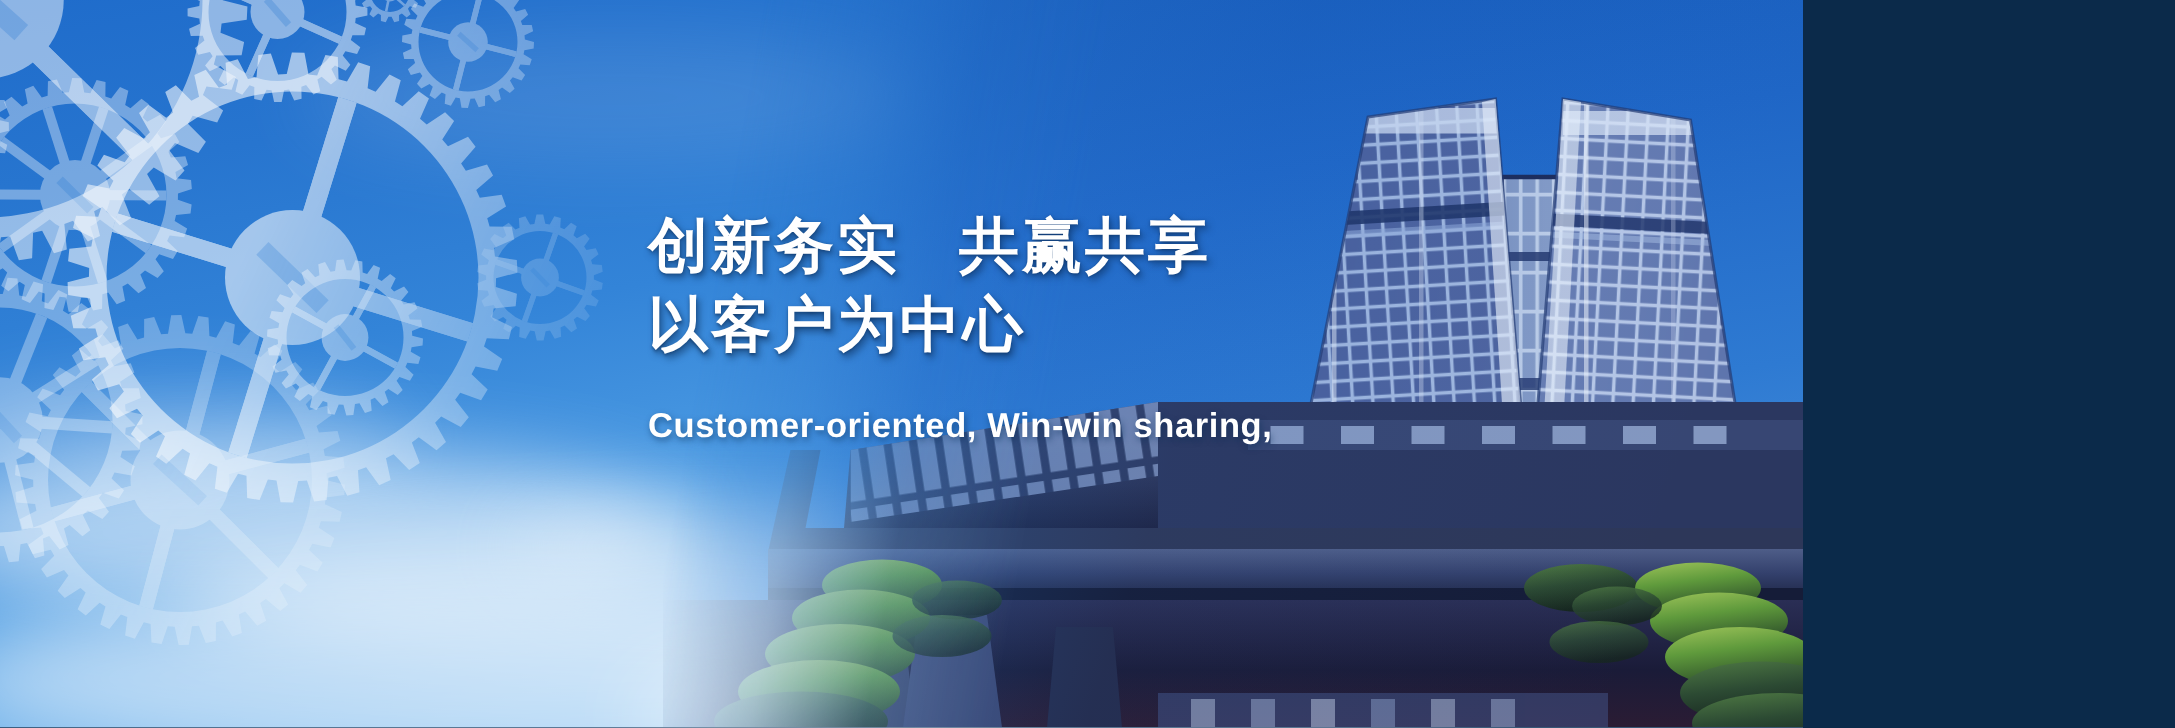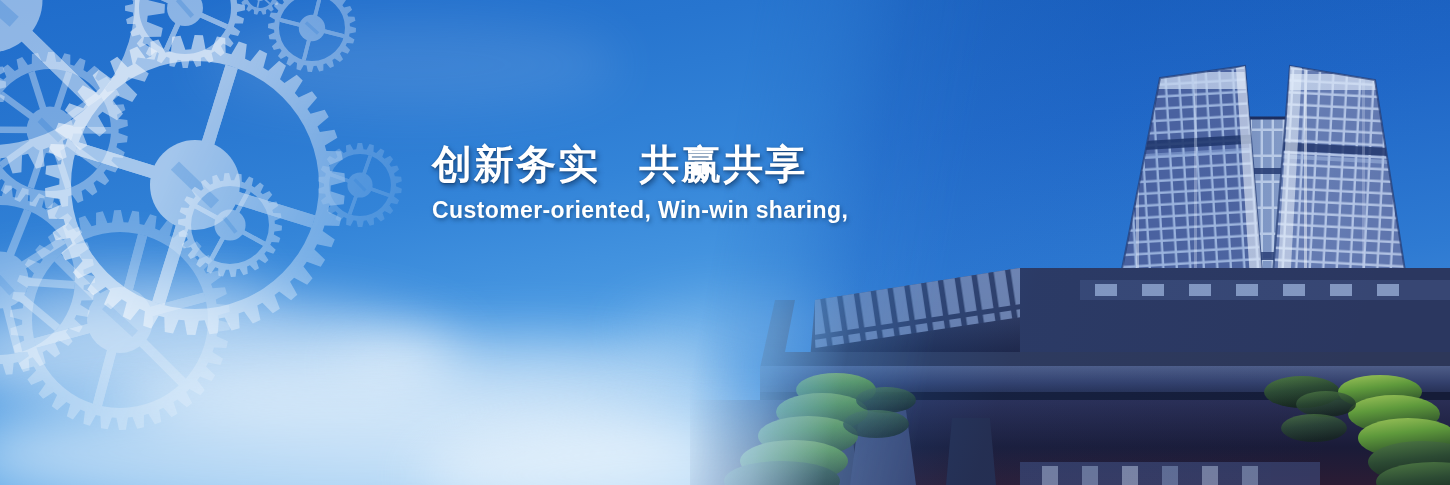--- a/index.html
+++ b/index.html
@@ -1,20 +1,20 @@
 <!DOCTYPE html>
 <html><head>
 <meta charset="utf-8">
 <style>
   html,body{margin:0;padding:0;background:#0b2a4a;}
   *{box-sizing:border-box;}
 
   .banner{
     position:relative;
-    width:1450px;
+    width:1202px;
     height:485px;
     overflow:hidden;
     font-family:"Liberation Sans","DejaVu Sans",sans-serif;
   }
 
   
   .sky{
     position:absolute; inset:0;
     background:
       linear-gradient(170deg,
@@ -70,21 +70,21 @@
     letter-spacing:2px;
     text-shadow:2px 3px 5px rgba(10,40,80,.55), 0 1px 2px rgba(10,40,80,.5);
     white-space:pre;
   }
   .subline{
     color:#ffffff;
     font-size:23px;
     font-weight:bold;
     line-height:37px;
     letter-spacing:.4px;
-    margin-top:1px;
+    margin-top:21px;
     text-shadow:1px 2px 4px rgba(10,45,85,.55);
   }
 </style>
 </head>
 <body>
 
 <div class="banner">
 
   <div class="sky"></div>
 
@@ -464,16 +464,17 @@
       <ellipse cx="744" cy="482" rx="58" ry="20" fill="url(#leafDark)"></ellipse>
       <ellipse cx="636" cy="404" rx="30" ry="13" fill="url(#leafDark)" opacity="0.85"></ellipse>
       <ellipse cx="624" cy="428" rx="33" ry="14" fill="url(#leafDark)" opacity="0.8"></ellipse>
     </g>
 
     <rect width="760" height="485" fill="url(#blueWash)"></rect>
   </svg>
 
   <div class="copy">
     <div class="headline">创新务实   共赢共享</div>
+    <div class="headline">以客户为中心</div>
     <div class="subline">Customer-oriented, Win-win sharing,</div>
   </div>
 
 </div>
 
 </body></html>

